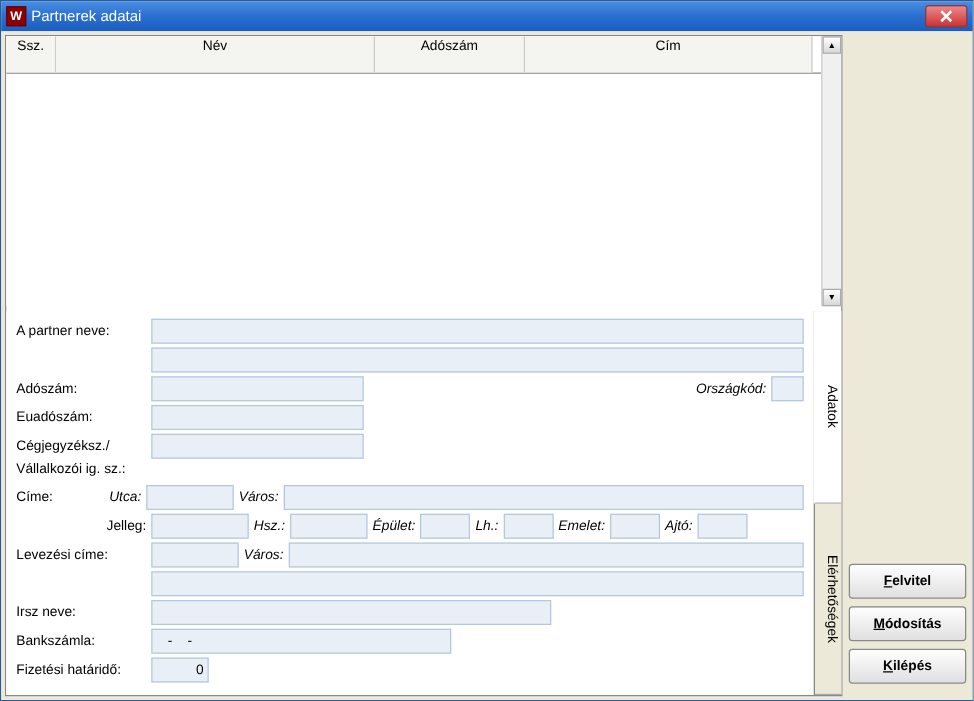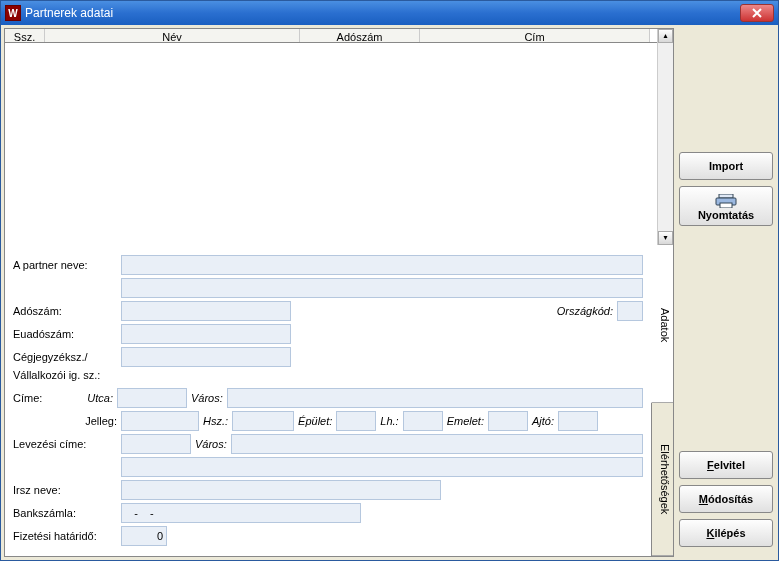--- a/index.html
+++ b/index.html
@@ -11,21 +11,21 @@
 .titlebar .icon { width: 16px; height: 16px; background: #8b0000; border: 1px solid #600; margin-right: 4px; display: flex; align-items: center; justify-content: center; color: #fff; font-weight: bold; font-size: 10px; }
 .titlebar .title { flex: 1; }
 .titlebar .close { width: 34px; height: 18px; background: linear-gradient(to bottom, #e88, #c33); border: 1px solid #933; border-radius: 3px; display: flex; align-items: center; justify-content: center; color: #fff; font-weight: bold; cursor: pointer; }
 
 .client { position: absolute; top: 24px; left: 0; right: 0; bottom: 0; background: #ece9d8; }
 
 .main-area { position: absolute; top: 3px; left: 3px; width: 670px; bottom: 3px; background: #fff; border: 1px solid #888; }
 
 .grid-pane { position: absolute; top: 0; left: 0; right: 0; height: 216px; display: flex; }
 .grid-body { flex: 1; background: #fff; overflow: hidden; }
-.grid-header { display: flex; height: 14px; border-bottom: 1px solid #888; }
+.grid-header { display: flex; height: 30px; border-bottom: 1px solid #888; }
 .grid-header div { border-right: 1px solid #ccc; background: #f4f4f0; text-align: center; padding: 2px 0; font-size: 11px; }
 .grid-header .ssz { width: 40px; }
 .grid-header .nev { width: 255px; }
 .grid-header .ado { width: 120px; }
 .grid-header .cim { width: 230px; }
 .grid-scroll { width: 16px; background: #f0f0f0; border-left: 1px solid #ccc; position: relative; display: flex; flex-direction: column; }
 .scroll-btn { height: 14px; background: linear-gradient(to bottom,#fefefe,#d8d8d8); border: 1px solid #aaa; font-size: 8px; text-align: center; line-height: 12px; cursor: pointer; }
 .scroll-track { flex: 1; }
 
 .form-pane { position: absolute; top: 220px; left: 0; right: 0; bottom: 0; display: flex; }
@@ -171,31 +171,20 @@
         </div>
         <div class="tabs-vert">
           <div class="vtab active">Adatok</div>
           <div class="vtab">Elérhetőségek</div>
         </div>
       </div>
 
     </div>
 
     <div class="right-panel">
-      <div class="rstack-top">
-        <button class="rbtn">Import</button>
-        <button class="rbtn tall">
-          <svg class="printer" viewBox="0 0 22 14">
-            <rect x="4" y="0" width="14" height="4" fill="#dfe8f5" stroke="#345"></rect>
-            <rect x="1" y="4" width="20" height="7" rx="1" fill="#9bb8e0" stroke="#345"></rect>
-            <rect x="5" y="9" width="12" height="5" fill="#fff" stroke="#345"></rect>
-          </svg>
-          <span>Nyomtatás</span>
-        </button>
-      </div>
       <div class="rstack-bot">
         <button class="rbtn"><span class="ul">F</span>elvitel</button>
         <button class="rbtn"><span class="ul">M</span>ódosítás</button>
         <button class="rbtn"><span class="ul">K</span>ilépés</button>
       </div>
     </div>
 
   </div>
 </div>
 

